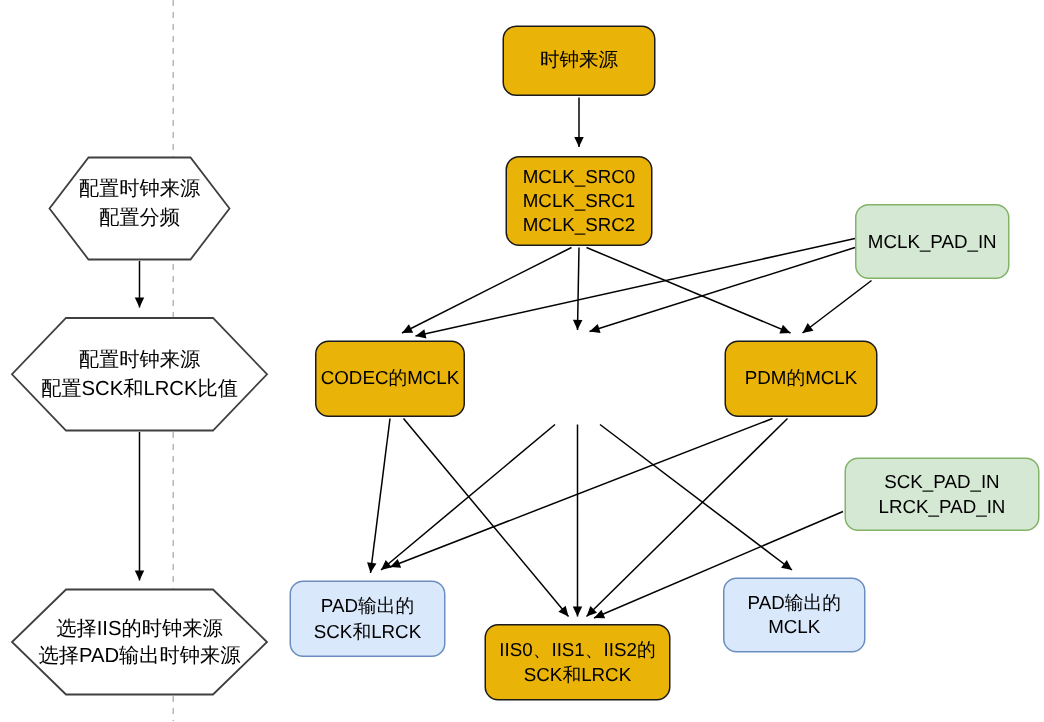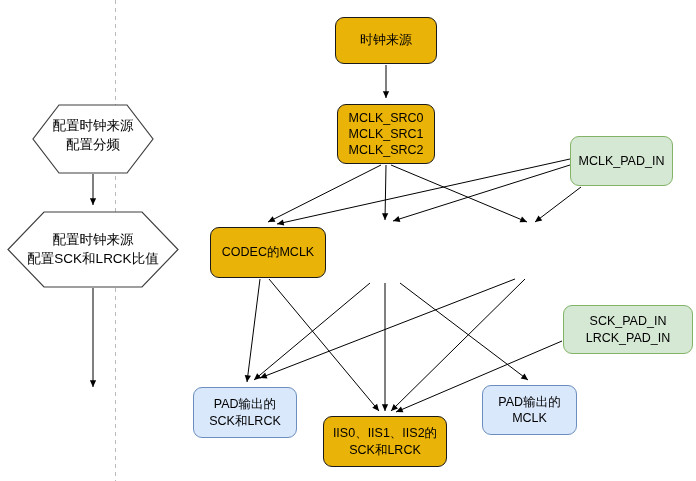--- a/index.html
+++ b/index.html
@@ -67,32 +67,40 @@
   </div>
 
   <div class="hex" style="left:8px;top:212px;width:170px;height:75px">
     <svg width="170" height="75" viewBox="0 0 170 75">
       <polygon points="36,0 134,0 170,37.5 134,75 36,75 0,37.5"></polygon>
     </svg>
     <div class="hex-label">配置时钟来源
 配置SCK和LRCK比值</div>
   </div>
 
+  <div class="hex" style="left:8px;top:393px;width:170px;height:70px">
+    <svg width="170" height="70" viewBox="0 0 170 70">
+      <polygon points="36,0 134,0 170,35 134,70 36,70 0,35"></polygon>
+    </svg>
+    <div class="hex-label">选择IIS的时钟来源
+选择PAD输出时钟来源</div>
+  </div>
 
   <div class="node" style="left:335px;top:17px;width:102px;height:47px;font-size:13px">时钟来源</div>
 
   <div class="node" style="left:337px;top:104px;width:98px;height:60px">MCLK_SRC0
 MCLK_SRC1
 MCLK_SRC2</div>
 
   <div class="node green" style="left:570px;top:136px;width:103px;height:50px">MCLK_PAD_IN</div>
 
-  <div class="node" style="left:210px;top:227px;width:116px;height:51px">CODEC的MCLK</div>
+  <div class="node" style="left:210px;top:227px;width:100px;height:51px">CODEC的MCLK</div>
 
 
+  <div class="node" style="left:483px;top:227px;width:102px;height:51px">PDM的MCLK</div>
 
   <div class="node green" style="left:563px;top:305px;width:130px;height:49px">SCK_PAD_IN
 LRCK_PAD_IN</div>
 
   <div class="node blue" style="left:193px;top:387px;width:104px;height:51px">PAD输出的
 SCK和LRCK</div>
 
   <div class="node" style="left:323px;top:416px;width:124px;height:51px">IIS0、IIS1、IIS2的
 SCK和LRCK</div>
 

